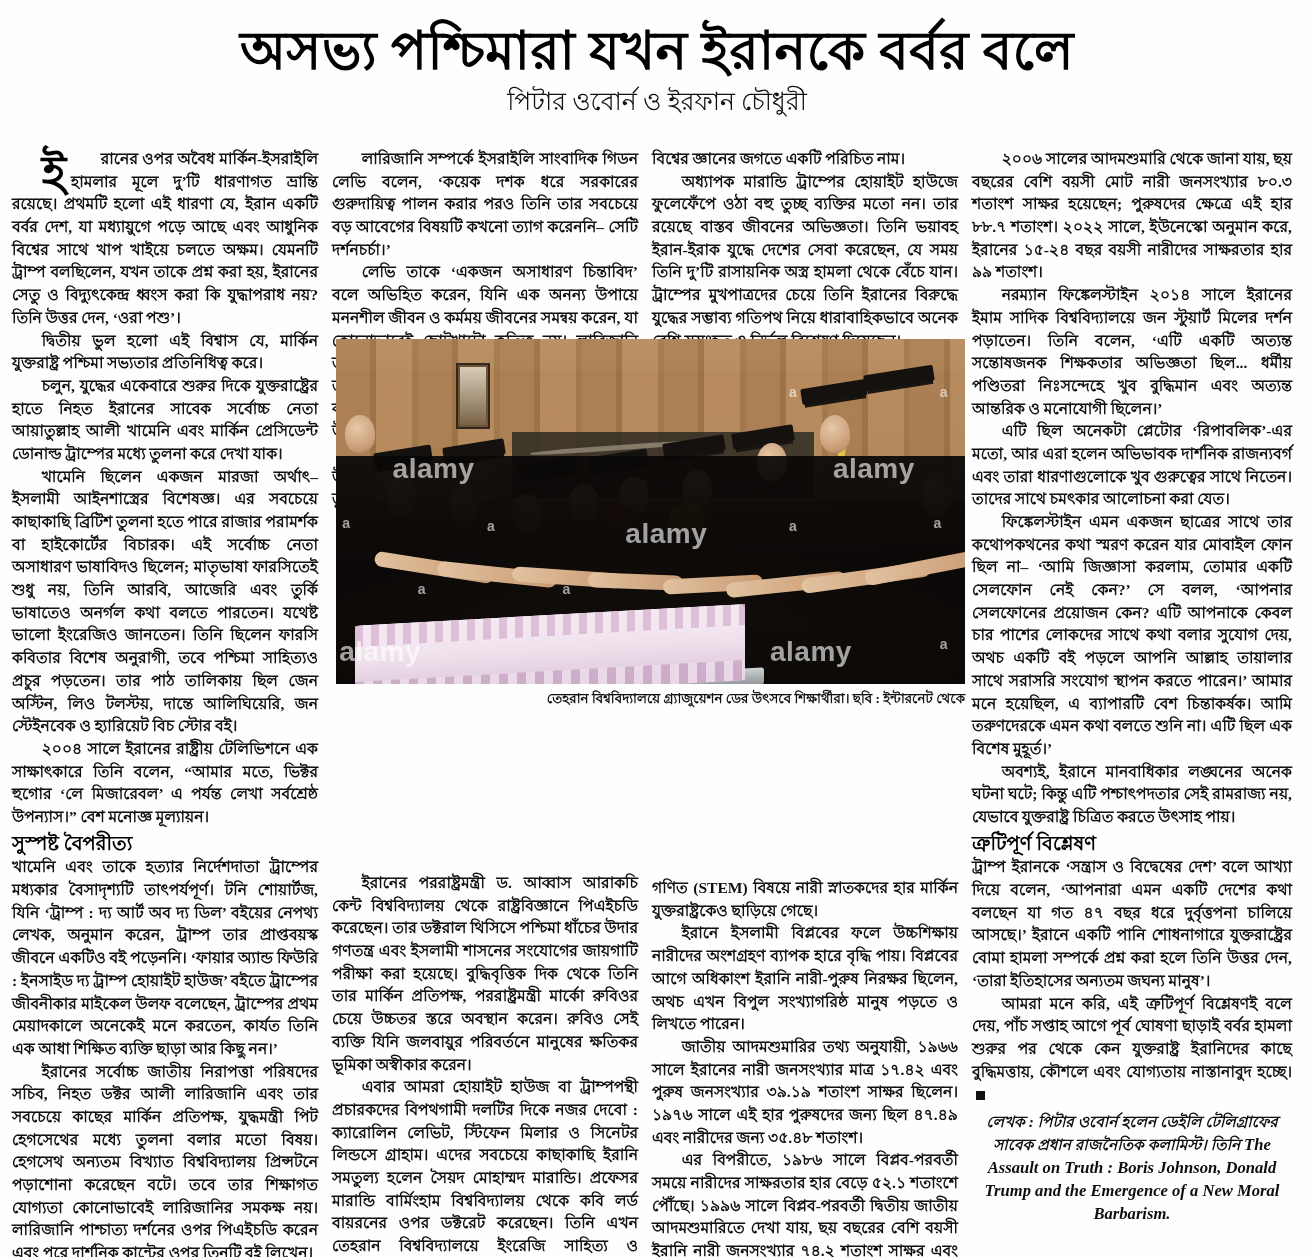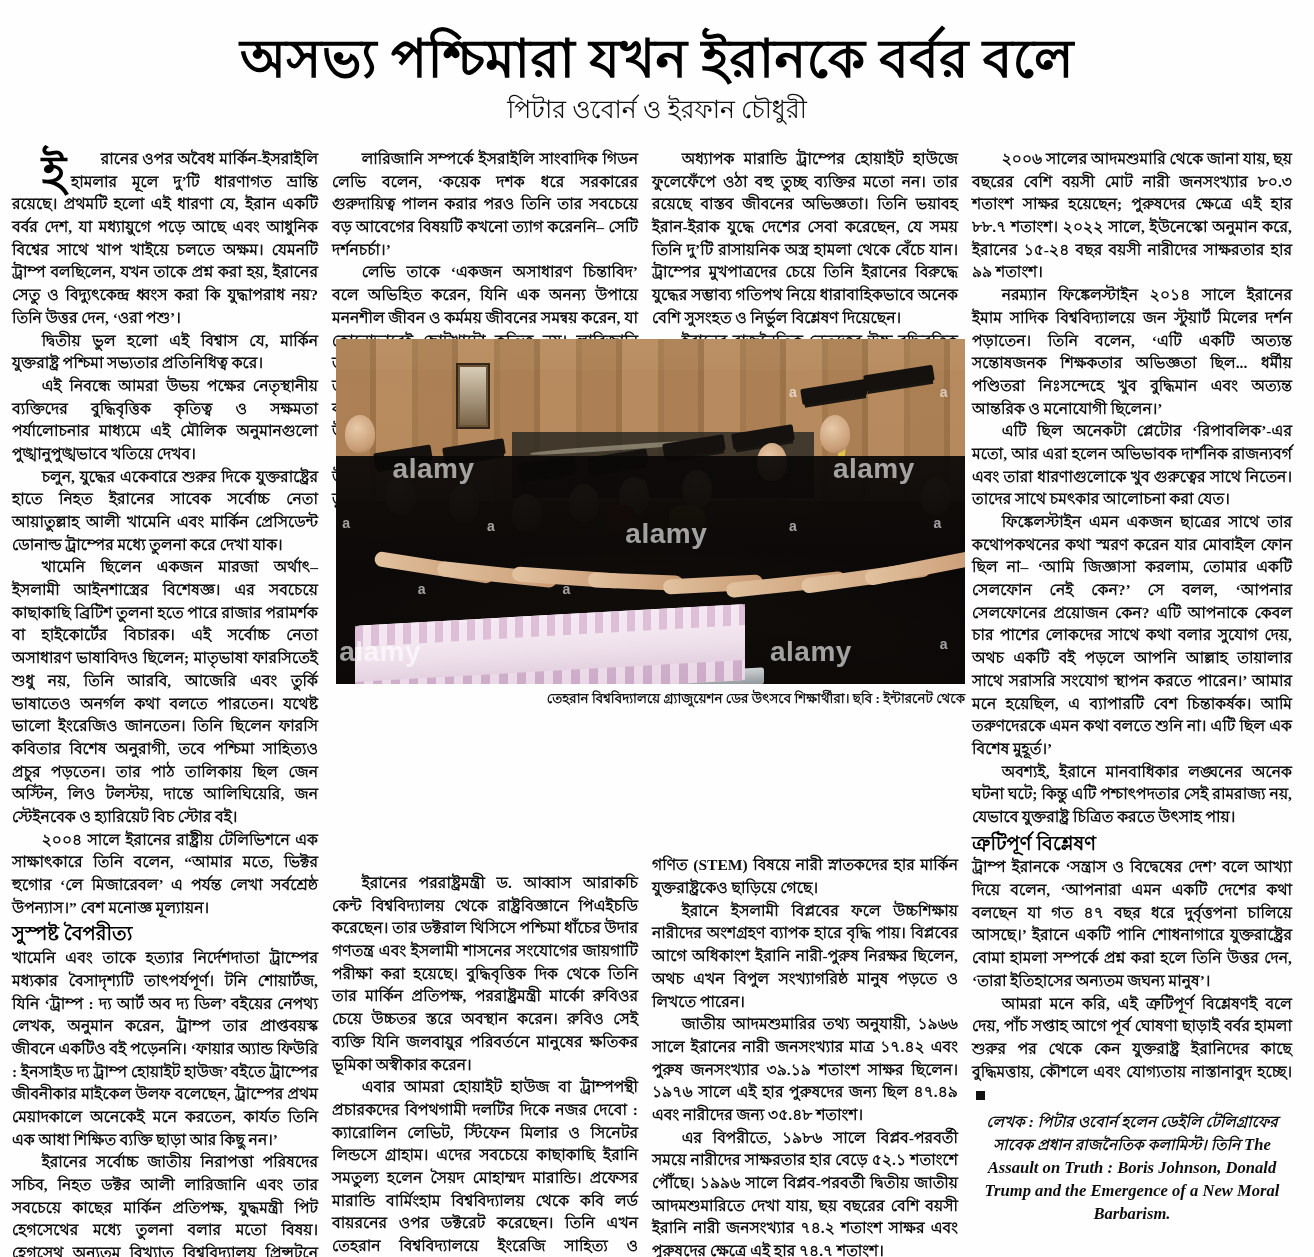--- a/index.html
+++ b/index.html
@@ -14,21 +14,21 @@
     font-family: "Liberation Serif", "DejaVu Serif", serif;
     color: #0a0a0a;
     position: relative;
     overflow: hidden;
   }
   .page {
     width: 1314px;
     height: 1257px;
     position: relative;
     box-sizing: border-box;
-    padding: 16px;
+    padding: 8px;
     background: #fefefe;
   }
 
   
   .masthead {
     width: 100%;
     text-align: center;
     padding-top: 14px;
   }
   .headline {
@@ -256,40 +256,40 @@
   <div class="masthead">
     <h1 class="headline">অসভ্য পশ্চিমারা যখন ইরানকে বর্বর বলে</h1>
     <div class="byline">পিটার ওবোর্ন ও ইরফান চৌধুরী</div>
   </div>
 
   <div class="columns">
 
     <div class="col">
       <p class="body dropcap-para"><span class="dropcap">ই</span><span>রানের ওপর অবৈধ মার্কিন-ইসরাইলি হামলার মূলে দু’টি ধারণাগত ভ্রান্তি রয়েছে। প্রথমটি হলো এই ধারণা যে, ইরান একটি বর্বর দেশ, যা মধ্যায়ুগে পড়ে আছে এবং আধুনিক বিশ্বের সাথে খাপ খাইয়ে চলতে অক্ষম। যেমনটি ট্রাম্প বলছিলেন, যখন তাকে প্রশ্ন করা হয়, ইরানের সেতু ও বিদ্যুৎকেন্দ্র ধ্বংস করা কি যুদ্ধাপরাধ নয়? তিনি উত্তর দেন, ‘ওরা পশু’।</span></p>
       <p class="body">দ্বিতীয় ভুল হলো এই বিশ্বাস যে, মার্কিন যুক্তরাষ্ট্র পশ্চিমা সভ্যতার প্রতিনিধিত্ব করে।</p>
-      <p class="body">এই নিবন্ধে আমরা উভয় পক্ষের নেতৃস্থানীয় ব্যক্তিদের বুদ্ধিবৃত্তিক কৃতিত্ব ও সক্ষমতা পর্যালোচনার মাধ্যমে এই মৌলিক অনুমানগুলো পুঙ্খানুপুঙ্খভাবে খতিয়ে দেখব।</p>
       <p class="body">চলুন, যুদ্ধের একেবারে শুরুর দিকে যুক্তরাষ্ট্রের হাতে নিহত ইরানের সাবেক সর্বোচ্চ নেতা আয়াতুল্লাহ আলী খামেনি এবং মার্কিন প্রেসিডেন্ট ডোনাল্ড ট্রাম্পের মধ্যে তুলনা করে দেখা যাক।</p>
       <p class="body">খামেনি ছিলেন একজন মারজা অর্থাৎ– ইসলামী আইনশাস্ত্রের বিশেষজ্ঞ। এর সবচেয়ে কাছাকাছি ব্রিটিশ তুলনা হতে পারে রাজার পরামর্শক বা হাইকোর্টের বিচারক। এই সর্বোচ্চ নেতা অসাধারণ ভাষাবিদও ছিলেন; মাতৃভাষা ফারসিতেই শুধু নয়, তিনি আরবি, আজেরি এবং তুর্কি ভাষাতেও অনর্গল কথা বলতে পারতেন। যথেষ্ট ভালো ইংরেজিও জানতেন। তিনি ছিলেন ফারসি কবিতার বিশেষ অনুরাগী, তবে পশ্চিমা সাহিত্যও প্রচুর পড়তেন। তার পাঠ তালিকায় ছিল জেন অস্টিন, লিও টলস্টয়, দান্তে আলিঘিয়েরি, জন স্টেইনবেক ও হ্যারিয়েট বিচ স্টোর বই।</p>
       <p class="body">২০০৪ সালে ইরানের রাষ্ট্রীয় টেলিভিশনে এক সাক্ষাৎকারে তিনি বলেন, “আমার মতে, ভিক্টর হুগোর ‘লে মিজারেবল’ এ পর্যন্ত লেখা সর্বশ্রেষ্ঠ উপন্যাস।” বেশ মনোজ্ঞ মূল্যায়ন।</p>
       <h3 class="subhead">সুস্পষ্ট বৈপরীত্য</h3>
       <p class="body noindent">খামেনি এবং তাকে হত্যার নির্দেশদাতা ট্রাম্পের মধ্যকার বৈসাদৃশ্যটি তাৎপর্যপূর্ণ। টনি শোয়ার্টজ, যিনি ‘ট্রাম্প : দ্য আর্ট অব দ্য ডিল’ বইয়ের নেপথ্য লেখক, অনুমান করেন, ট্রাম্প তার প্রাপ্তবয়স্ক জীবনে একটিও বই পড়েননি। ‘ফায়ার অ্যান্ড ফিউরি : ইনসাইড দ্য ট্রাম্প হোয়াইট হাউজ’ বইতে ট্রাম্পের জীবনীকার মাইকেল উলফ বলেছেন, ট্রাম্পের প্রথম মেয়াদকালে অনেকেই মনে করতেন, কার্যত তিনি এক আধা শিক্ষিত ব্যক্তি ছাড়া আর কিছু নন।’</p>
       <p class="body">ইরানের সর্বোচ্চ জাতীয় নিরাপত্তা পরিষদের সচিব, নিহত ডক্টর আলী লারিজানি এবং তার সবচেয়ে কাছের মার্কিন প্রতিপক্ষ, যুদ্ধমন্ত্রী পিট হেগসেথের মধ্যে তুলনা বলার মতো বিষয়। হেগসেথ অন্যতম বিখ্যাত বিশ্ববিদ্যালয় প্রিন্সটনে পড়াশোনা করেছেন বটে। তবে তার শিক্ষাগত যোগ্যতা কোনোভাবেই লারিজানির সমকক্ষ নয়। লারিজানি পাশ্চাত্য দর্শনের ওপর পিএইচডি করেন এবং পরে দার্শনিক কান্টের ওপর তিনটি বই লিখেন।</p>
     </div>
 
     <div class="col">
       <p class="body">লারিজানি সম্পর্কে ইসরাইলি সাংবাদিক গিডন লেভি বলেন, ‘কয়েক দশক ধরে সরকারের গুরুদায়িত্ব পালন করার পরও তিনি তার সবচেয়ে বড় আবেগের বিষয়টি কখনো ত্যাগ করেননি– সেটি দর্শনচর্চা।’</p>
       <p class="body">লেভি তাকে ‘একজন অসাধারণ চিন্তাবিদ’ বলে অভিহিত করেন, যিনি এক অনন্য উপায়ে মননশীল জীবন ও কর্মময় জীবনের সমন্বয় করেন, যা কোনোভাবেই ছোটখাটো কৃতিত্ব নয়। লারিজানি তার লেখায় পাশ্চাত্য দর্শনের নিয়ম প্রয়োগ করেই তার কট্টর ধর্মীয় বিশ্বদৃষ্টির মূল ভিত্তিগুলো ব্যাখ্যা করার চেষ্টা করেন এবং তিনি প্রায়ই এমন যুক্তি উপস্থাপন করেন, যা সত্যিই চিন্তার উদ্রেক করে।</p>
       <p class="body">লারিজানি এবং ফক্স নিউজের প্রাক্তন উপস্থাপক, মদ্যপ ও ধর্মান্ধ পিট হেগসেথের মধ্যে তুলনা নেহাতই লজ্জাজনক।</p>
 
       <div style="height:361px"></div>
       <p class="body">ইরানের পররাষ্ট্রমন্ত্রী ড. আব্বাস আরাকচি কেন্ট বিশ্ববিদ্যালয় থেকে রাষ্ট্রবিজ্ঞানে পিএইচডি করেছেন। তার ডক্টরাল থিসিসে পশ্চিমা ধাঁচের উদার গণতন্ত্র এবং ইসলামী শাসনের সংযোগের জায়গাটি পরীক্ষা করা হয়েছে। বুদ্ধিবৃত্তিক দিক থেকে তিনি তার মার্কিন প্রতিপক্ষ, পররাষ্ট্রমন্ত্রী মার্কো রুবিওর চেয়ে উচ্চতর স্তরে অবস্থান করেন। রুবিও সেই ব্যক্তি যিনি জলবায়ুর পরিবর্তনে মানুষের ক্ষতিকর ভূমিকা অস্বীকার করেন।</p>
       <p class="body">এবার আমরা হোয়াইট হাউজ বা ট্রাম্পপন্থী প্রচারকদের বিপথগামী দলটির দিকে নজর দেবো : ক্যারোলিন লেভিট, স্টিফেন মিলার ও সিনেটর লিন্ডসে গ্রাহাম। এদের সবচেয়ে কাছাকাছি ইরানি সমতুল্য হলেন সৈয়দ মোহাম্মদ মারান্ডি। প্রফেসর মারান্ডি বার্মিংহাম বিশ্ববিদ্যালয় থেকে কবি লর্ড বায়রনের ওপর ডক্টরেট করেছেন। তিনি এখন তেহরান বিশ্ববিদ্যালয়ে ইংরেজি সাহিত্য ও প্রাচ্যবিদ্যা পড়ান। মারান্ডি প্রায় দুই দশক ধরে</p>
     </div>
 
     <div class="col">
+      <p class="body noindent">বিশ্বের জ্ঞানের জগতে একটি পরিচিত নাম।</p>
       <p class="body">অধ্যাপক মারান্ডি ট্রাম্পের হোয়াইট হাউজে ফুলেফেঁপে ওঠা বহু তুচ্ছ ব্যক্তির মতো নন। তার রয়েছে বাস্তব জীবনের অভিজ্ঞতা। তিনি ভয়াবহ ইরান-ইরাক যুদ্ধে দেশের সেবা করেছেন, যে সময় তিনি দু’টি রাসায়নিক অস্ত্র হামলা থেকে বেঁচে যান। ট্রাম্পের মুখপাত্রদের চেয়ে তিনি ইরানের বিরুদ্ধে যুদ্ধের সম্ভাব্য গতিপথ নিয়ে ধারাবাহিকভাবে অনেক বেশি সুসংহত ও নির্ভুল বিশ্লেষণ দিয়েছেন।</p>
       <p class="body">ইরানের রাজনৈতিক নেতৃত্বের উচ্চ বুদ্ধিবৃত্তিক মান দেশটির শিক্ষা ব্যবস্থারই বাস্তব প্রতিফলন।</p>
       <h3 class="subhead">বুদ্ধিবৃত্তিক বিশাল অর্জন</h3>
       <p class="body noindent">মার্কিন-সমর্থিত শাহের শাসনামলে শিক্ষার মান ছিল ভয়াবহ। ইসলামী বিপ্লবের পর থেকে এর অভাবনীয় উন্নতি ঘটেছে। উদাহরণস্বরূপ– ইউনেস্কোর পরিসংখ্যান অনুযায়ী, বিজ্ঞান, প্রযুক্তি, প্রকৌশল ও</p>
       <div style="height:361px"></div>
       <p class="body noindent">গণিত (STEM) বিষয়ে নারী স্নাতকদের হার মার্কিন যুক্তরাষ্ট্রকেও ছাড়িয়ে গেছে।</p>
       <p class="body">ইরানে ইসলামী বিপ্লবের ফলে উচ্চশিক্ষায় নারীদের অংশগ্রহণ ব্যাপক হারে বৃদ্ধি পায়। বিপ্লবের আগে অধিকাংশ ইরানি নারী-পুরুষ নিরক্ষর ছিলেন, অথচ এখন বিপুল সংখ্যাগরিষ্ঠ মানুষ পড়তে ও লিখতে পারেন।</p>
       <p class="body">জাতীয় আদমশুমারির তথ্য অনুযায়ী, ১৯৬৬ সালে ইরানের নারী জনসংখ্যার মাত্র ১৭.৪২ এবং পুরুষ জনসংখ্যার ৩৯.১৯ শতাংশ সাক্ষর ছিলেন। ১৯৭৬ সালে এই হার পুরুষদের জন্য ছিল ৪৭.৪৯ এবং নারীদের জন্য ৩৫.৪৮ শতাংশ।</p>
       <p class="body">এর বিপরীতে, ১৯৮৬ সালে বিপ্লব-পরবর্তী সময়ে নারীদের সাক্ষরতার হার বেড়ে ৫২.১ শতাংশে পৌঁছে। ১৯৯৬ সালে বিপ্লব-পরবর্তী দ্বিতীয় জাতীয় আদমশুমারিতে দেখা যায়, ছয় বছরের বেশি বয়সী ইরানি নারী জনসংখ্যার ৭৪.২ শতাংশ সাক্ষর এবং পুরুষদের ক্ষেত্রে এই হার ৭৪.৭ শতাংশ।</p>
     </div>

